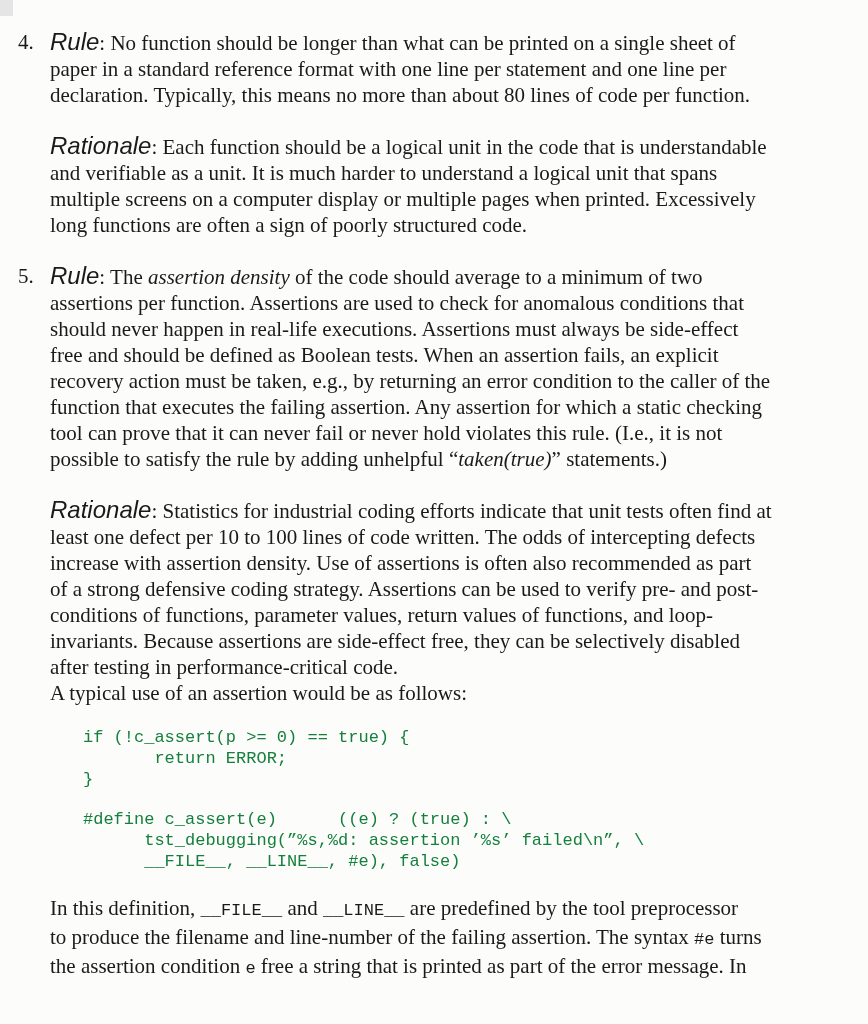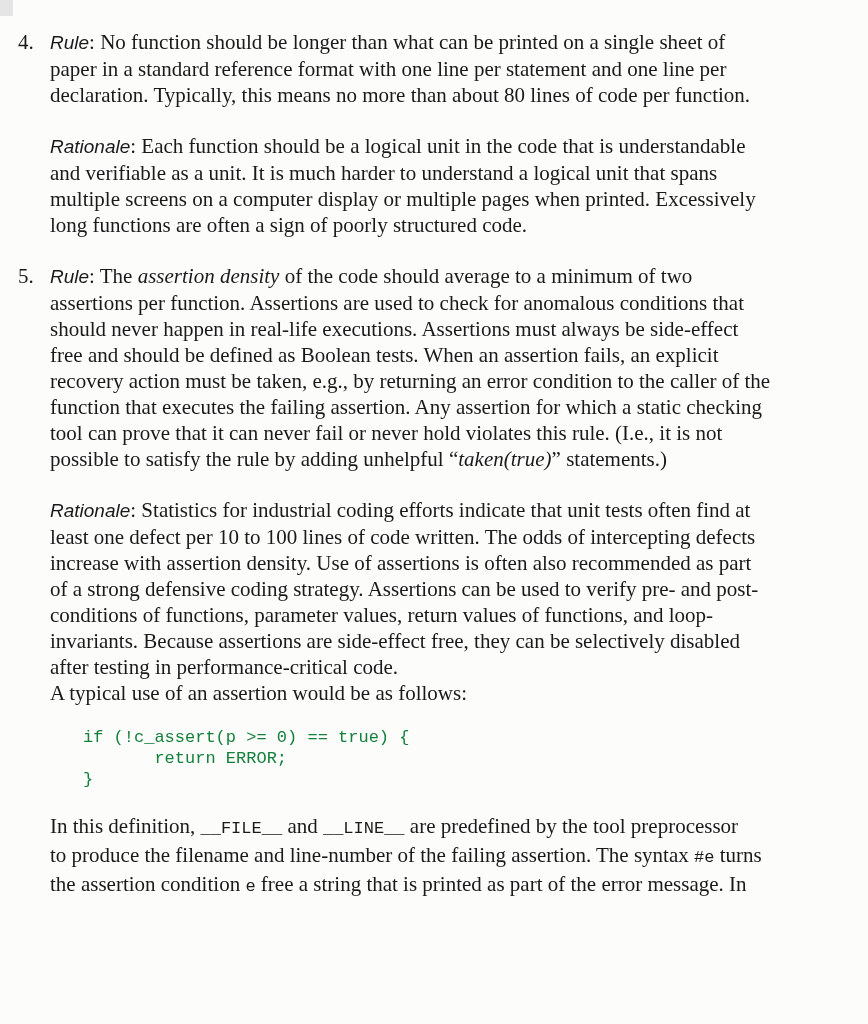--- a/index.html
+++ b/index.html
@@ -41,21 +41,21 @@
   .para {
     margin: 0 0 25px 0;
     font-size: 21px;
     line-height: 26px;
     white-space: pre-line;
     text-align: left;
   }
   .seg-label {
     font-family: "Liberation Sans", sans-serif;
     font-style: italic;
-    font-size: 19px;
+    font-size: 24px;
     margin-top: 43px;
   }
   .seg-em {
     font-style: italic;
   }
   .seg-code {
     font-family: Liberation Mono, monospace;
     font-size: 17px;
   }
   .code-block {
@@ -98,18 +98,21 @@
 least one defect per 10 to 100 lines of code written. The odds of intercepting defects
 increase with assertion density. Use of assertions is often also recommended as part
 of a strong defensive coding strategy. Assertions can be used to verify pre- and post-
 conditions of functions, parameter values, return values of functions, and loop-
 invariants. Because assertions are side-effect free, they can be selectively disabled
 after testing in performance-critical code.
 A typical use of an assertion would be as follows:</span></p>
         <pre class="code-block">if (!c_assert(p &gt;= 0) == true) {
        return ERROR;
 }</pre>
+        <pre class="code-block">#define c_assert(e)      ((e) ? (true) : \
+      tst_debugging(”%s,%d: assertion ’%s’ failed\n”, \
+      __FILE__, __LINE__, #e), false)</pre>
         <p class="para"><span class="seg-body">In this definition, </span><span class="seg-code">__FILE__</span><span class="seg-body"> and </span><span class="seg-code">__LINE__</span><span class="seg-body"> are predefined by the tool preprocessor
 to produce the filename and line-number of the failing assertion. The syntax </span><span class="seg-code">#e</span><span class="seg-body"> turns
 the assertion condition </span><span class="seg-code">e</span><span class="seg-body"> free a string that is printed as part of the error message. In</span></p>
       </div>
     </div>
 </div>
 
 </body></html>

